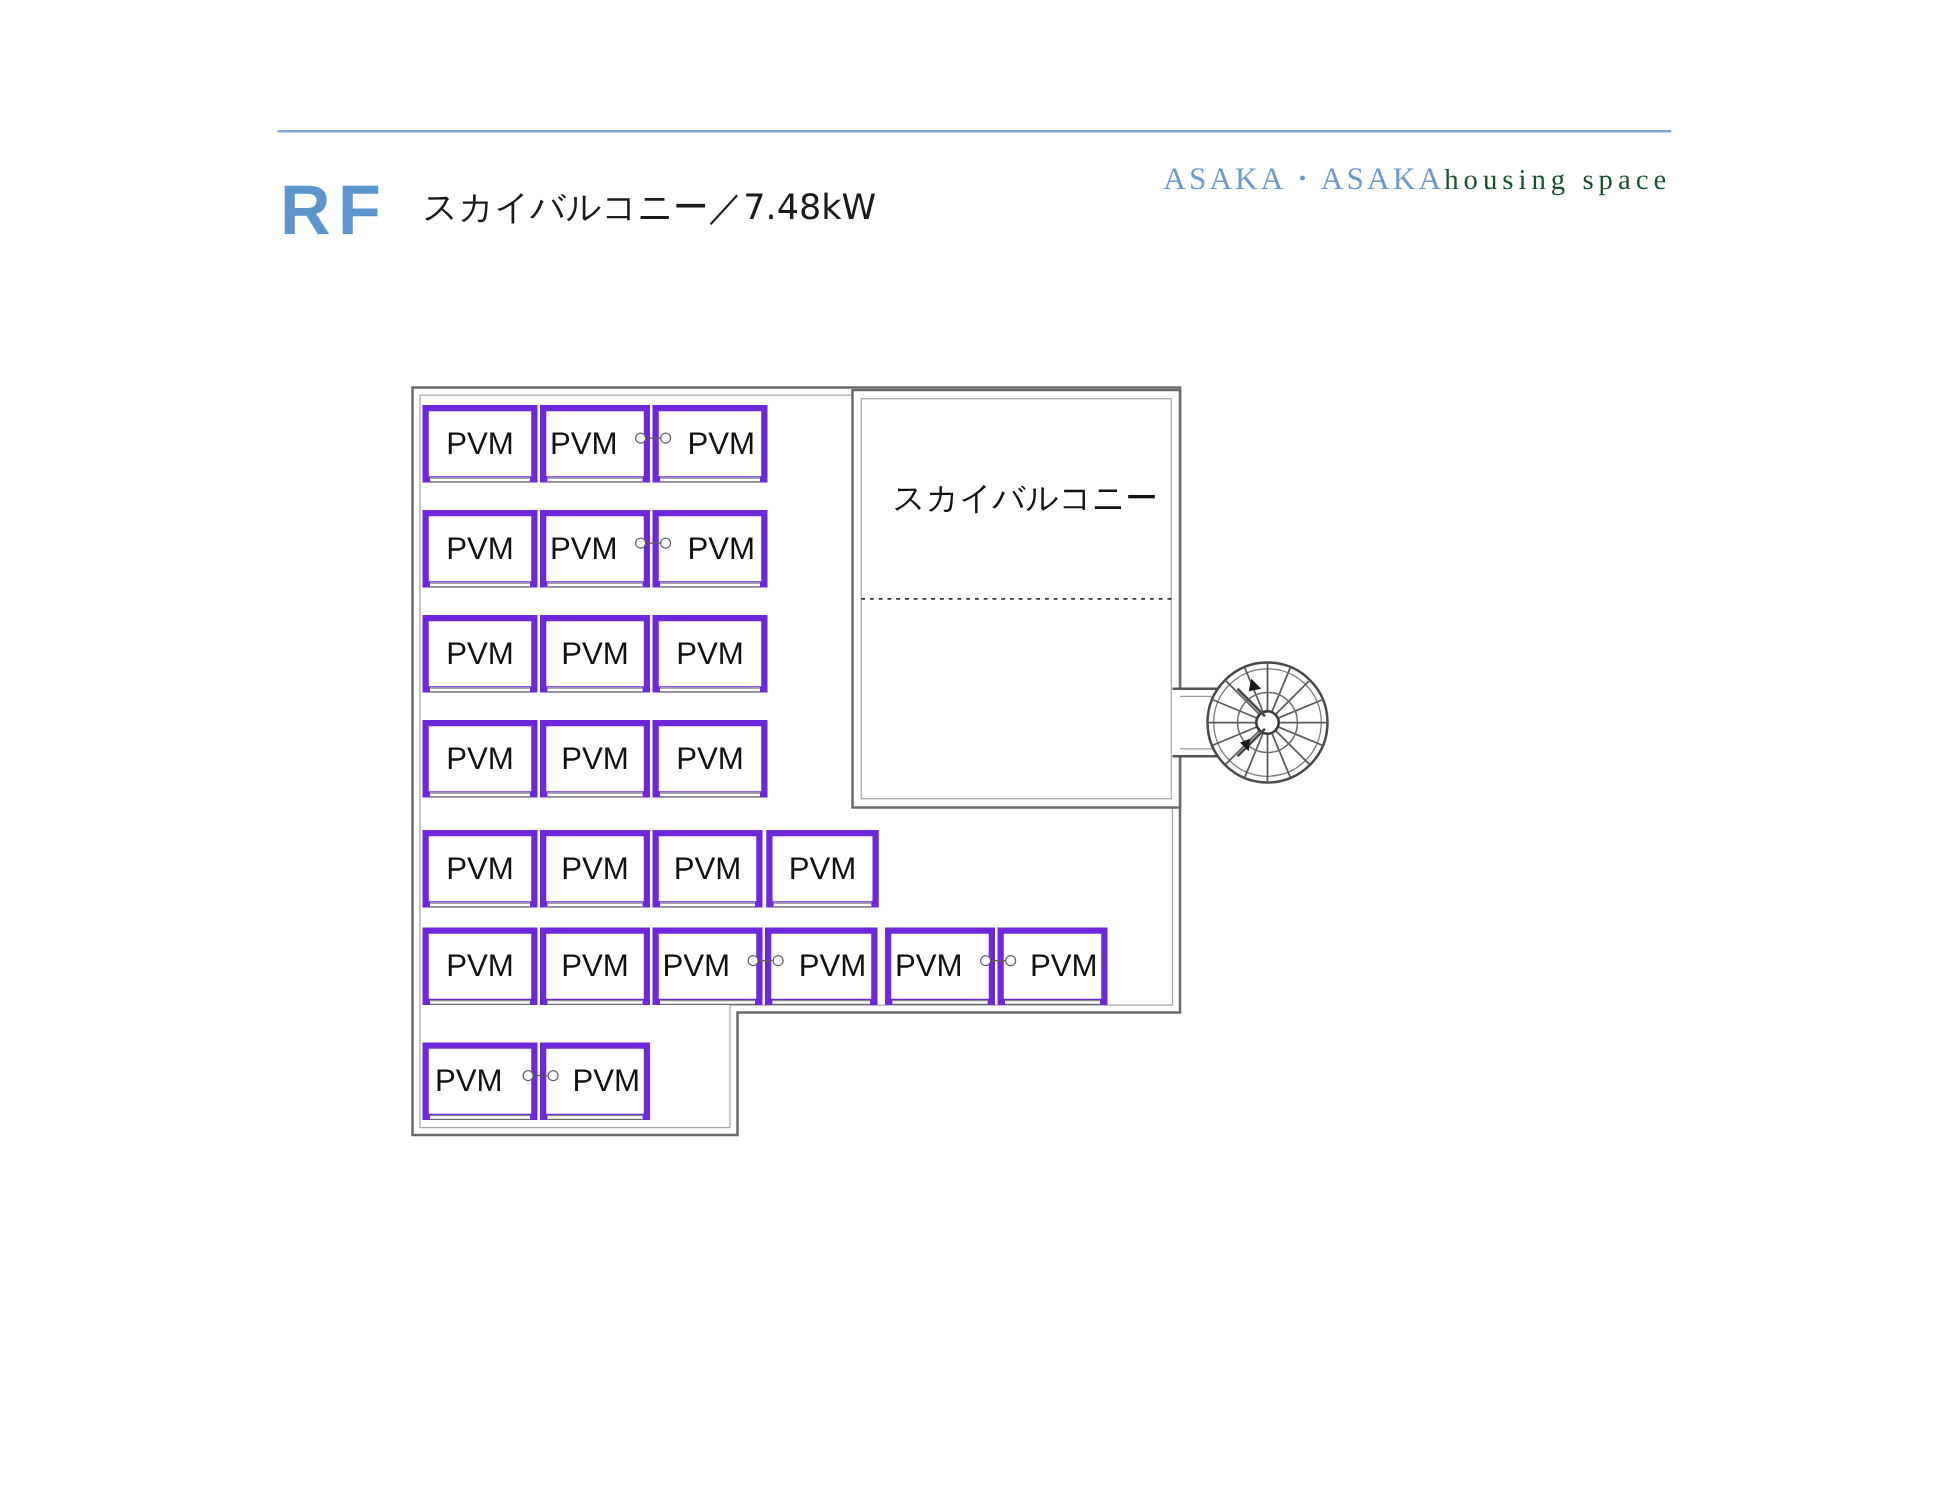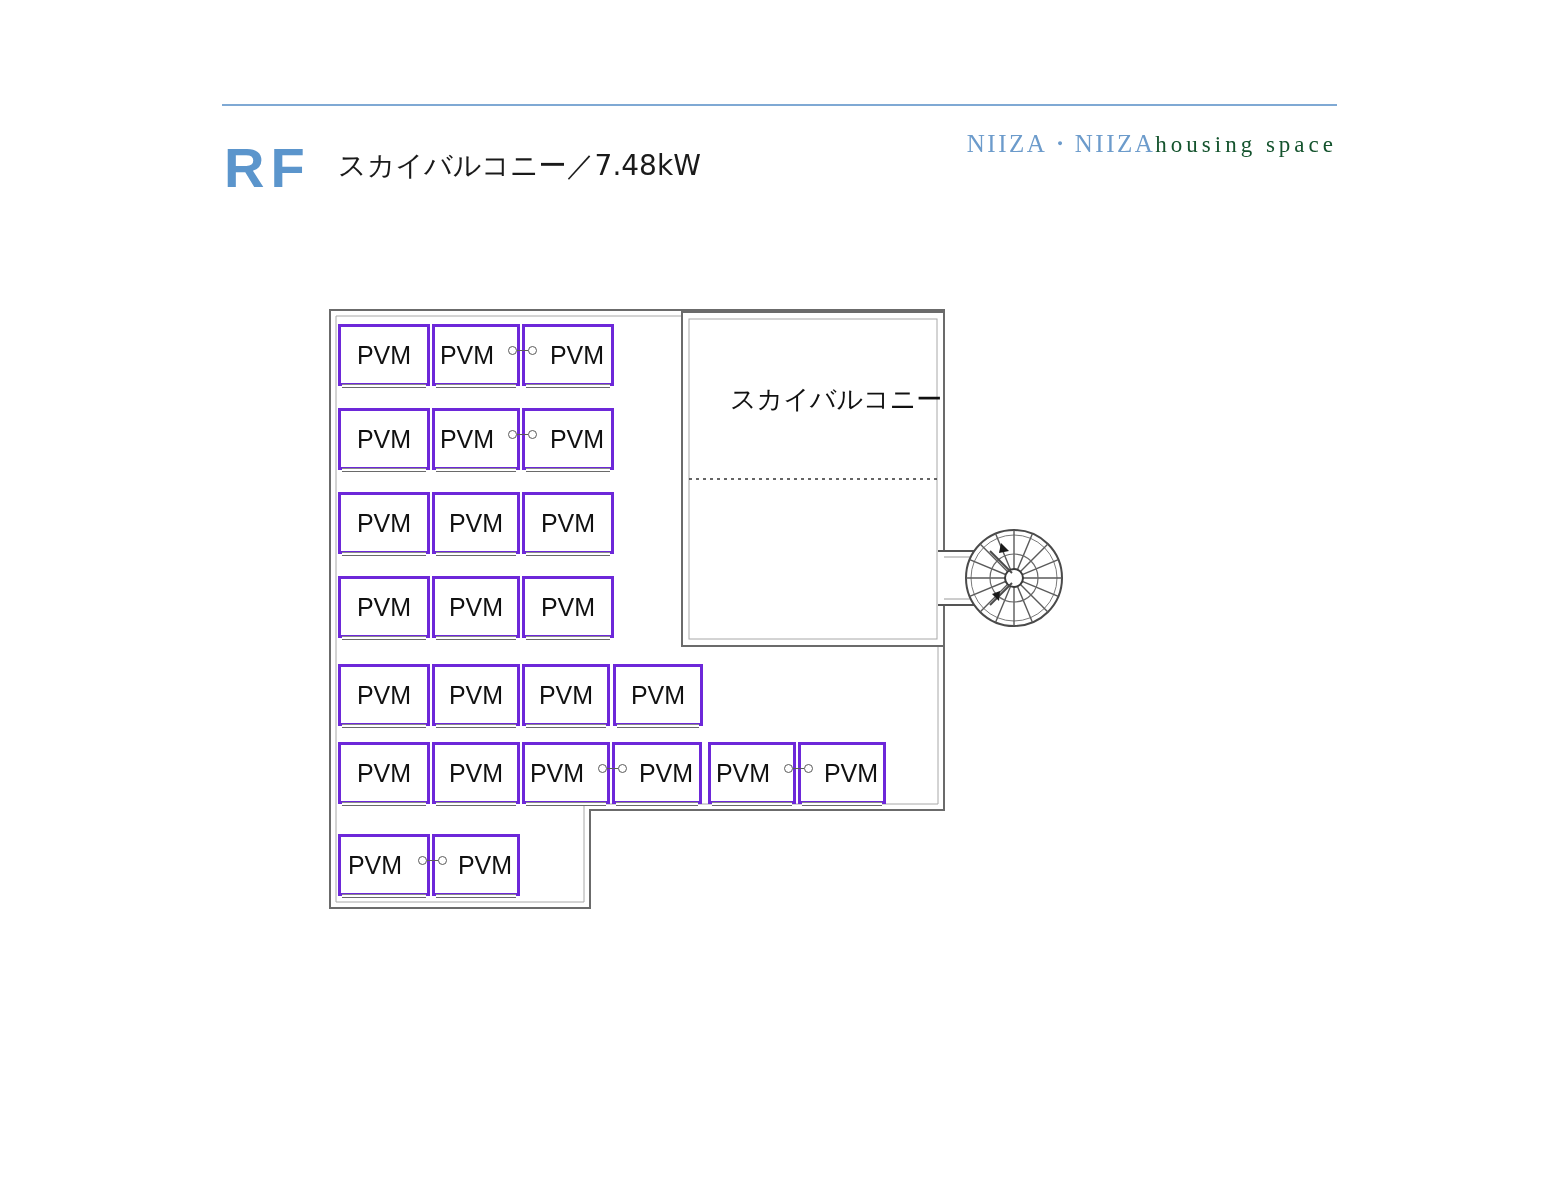--- a/index.html
+++ b/index.html
@@ -72,21 +72,21 @@
     left: 0;
     top: 0;
     width: 1559px;
     height: 1190px;
   }
 
   
   .pvm-panel {
     position: absolute;
     box-sizing: border-box;
-    border: 3px solid #6d28d9;
+    border: 5px solid #6d28d9;
     background: #ffffff;
     display: flex;
     align-items: center;
     justify-content: center;
   }
   .pvm-panel .pvm-label {
     font-size: 25px;
     color: #111111;
     line-height: 1;
     letter-spacing: 0px;
@@ -136,34 +136,33 @@
 
   
   #balcony-label {
     position: absolute;
     font-size: 26px;
     color: #111111;
     line-height: 1;
     white-space: nowrap;
     font-family: "DejaVu Sans", "Liberation Sans", sans-serif;
     user-select: none;
-    margin-left: 16px;
   }
 </style>
 </head>
 <body>
 
 <div id="header-rule"></div>
 
 <div id="floor-badge">RF</div>
 
 <div id="header-subtitle">スカイバルコニー／7.48kW</div>
 
 <div id="brand-logo">
-  <span class="brand-main">NIIZA・NIIZA</span><span class="brand-sub">housing space</span>
+  <span class="brand-main">ASAKA・ASAKA</span><span class="brand-sub">housing space</span>
 </div>
 
 <svg id="plan-canvas" viewBox="0 0 1559 1190">
 
   <g>
 
     <path d="M 330,310 L 944,310 L 944,810 L 590,810 L 590,908 L 330,908 Z" fill="none" stroke="#6b6b6b" stroke-width="2"></path>
 
     <path d="M 336,316 L 938,316 L 938,804 L 584,804 L 584,902 L 336,902 Z" fill="none" stroke="#a8a8a8" stroke-width="1"></path>
   </g>

